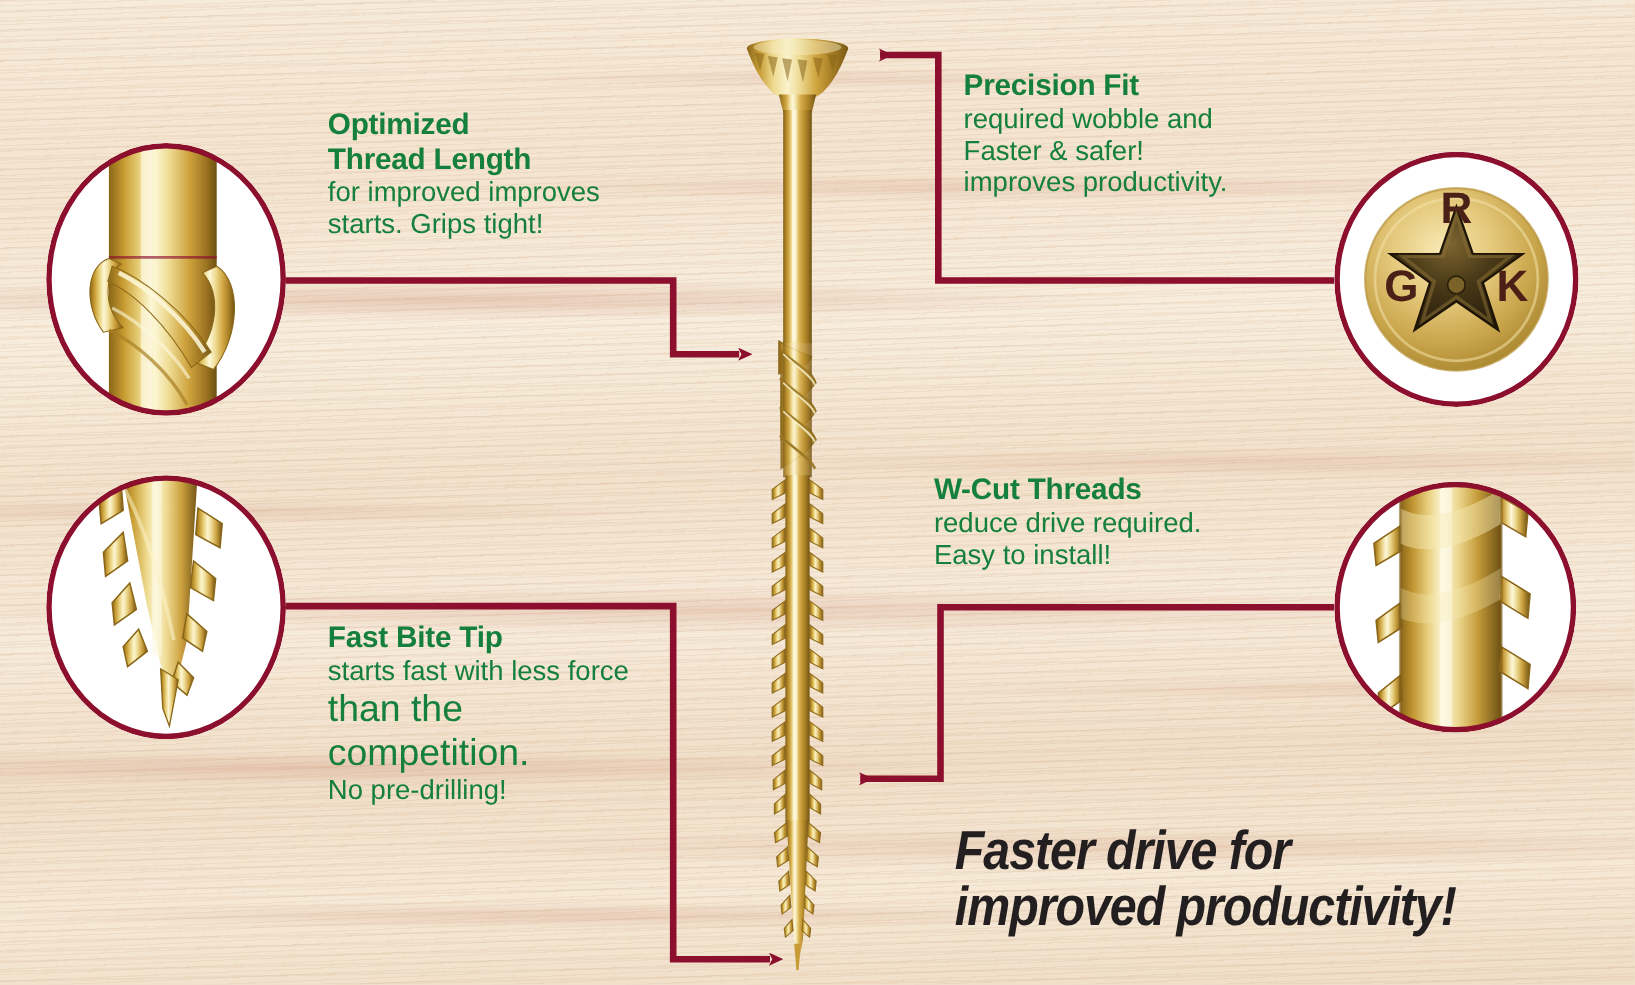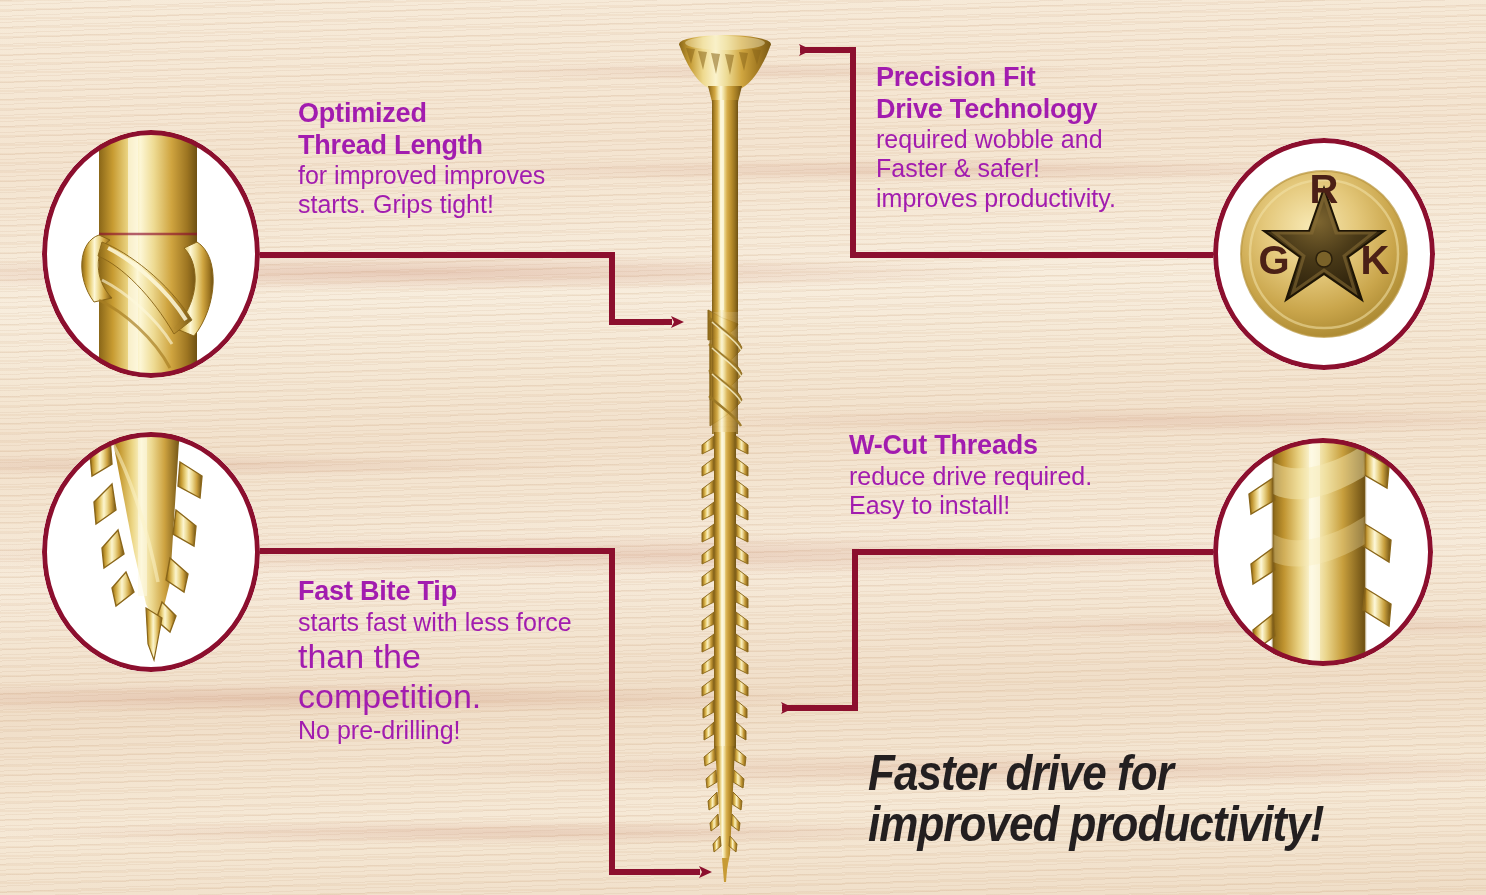--- a/index.html
+++ b/index.html
@@ -46,21 +46,21 @@
   .callout{position:absolute;border-radius:50%;
     background:#ffffff;
     box-sizing:border-box;
     overflow:hidden;
   }
   .callout .ring{position:absolute;inset:0;border-radius:50%;
     border:5px solid #8c0f2e;box-sizing:border-box;pointer-events:none;z-index:6;}
   .callout .inner{position:absolute;inset:0;border-radius:50%;overflow:hidden;}
 
   
-  .txt{position:absolute;color:#a21caf;}
+  .txt{position:absolute;color:#15803d;}
   .txt .hd{font-weight:bold;letter-spacing:-.2px;}
   .txt .bd{font-weight:normal;}
 
   .tagline{position:absolute;color:#231f20;font-weight:bold;font-style:italic;
     letter-spacing:-1.1px;line-height:1.02;}
   .tagline div{transform:scaleX(.88);transform-origin:left center;}
 </style>
 </head>
 <body>
 
@@ -355,33 +355,32 @@
 
   <div class="txt" style="left:298px;top:98px;width:290px;line-height:1.17;">
     <div class="hd" style="font-size:27px;">Optimized</div>
     <div class="hd" style="font-size:27px;">Thread Length</div>
     <div class="bd" style="font-size:25px;">for improved improves</div>
     <div class="bd" style="font-size:25px;">starts. Grips tight!</div>
   </div>
 
   <div class="txt" style="left:876px;top:62px;width:300px;line-height:1.17;">
     <div class="hd" style="font-size:27px;">Precision Fit</div>
-    <div class="hd" style="font-size:27px;">Drive Technology</div>
     <div class="bd" style="font-size:25px;">required wobble and</div>
     <div class="bd" style="font-size:25px;">Faster &amp; safer!</div>
     <div class="bd" style="font-size:25px;">improves productivity.</div>
   </div>
 
   <div class="txt" style="left:849px;top:430px;width:300px;line-height:1.17;">
     <div class="hd" style="font-size:27px;">W-Cut Threads</div>
     <div class="bd" style="font-size:25px;">reduce drive required.</div>
     <div class="bd" style="font-size:25px;">Easy to install!</div>
   </div>
 
-  <div class="txt" style="left:298px;top:576px;width:310px;line-height:1.17;">
+  <div class="txt" style="left:298px;top:564px;width:310px;line-height:1.17;">
     <div class="hd" style="font-size:27px;">Fast Bite Tip</div>
     <div class="bd" style="font-size:25px;">starts fast with less force</div>
     <div class="bd" style="font-size:34px;">than the competition.</div>
     <div class="bd" style="font-size:25px;">No pre-drilling!</div>
   </div>
 
   <div class="tagline" style="left:868px;top:748px;width:620px;font-size:50px;">
     <div>Faster drive for</div>
     <div>improved productivity!</div>
   </div>

